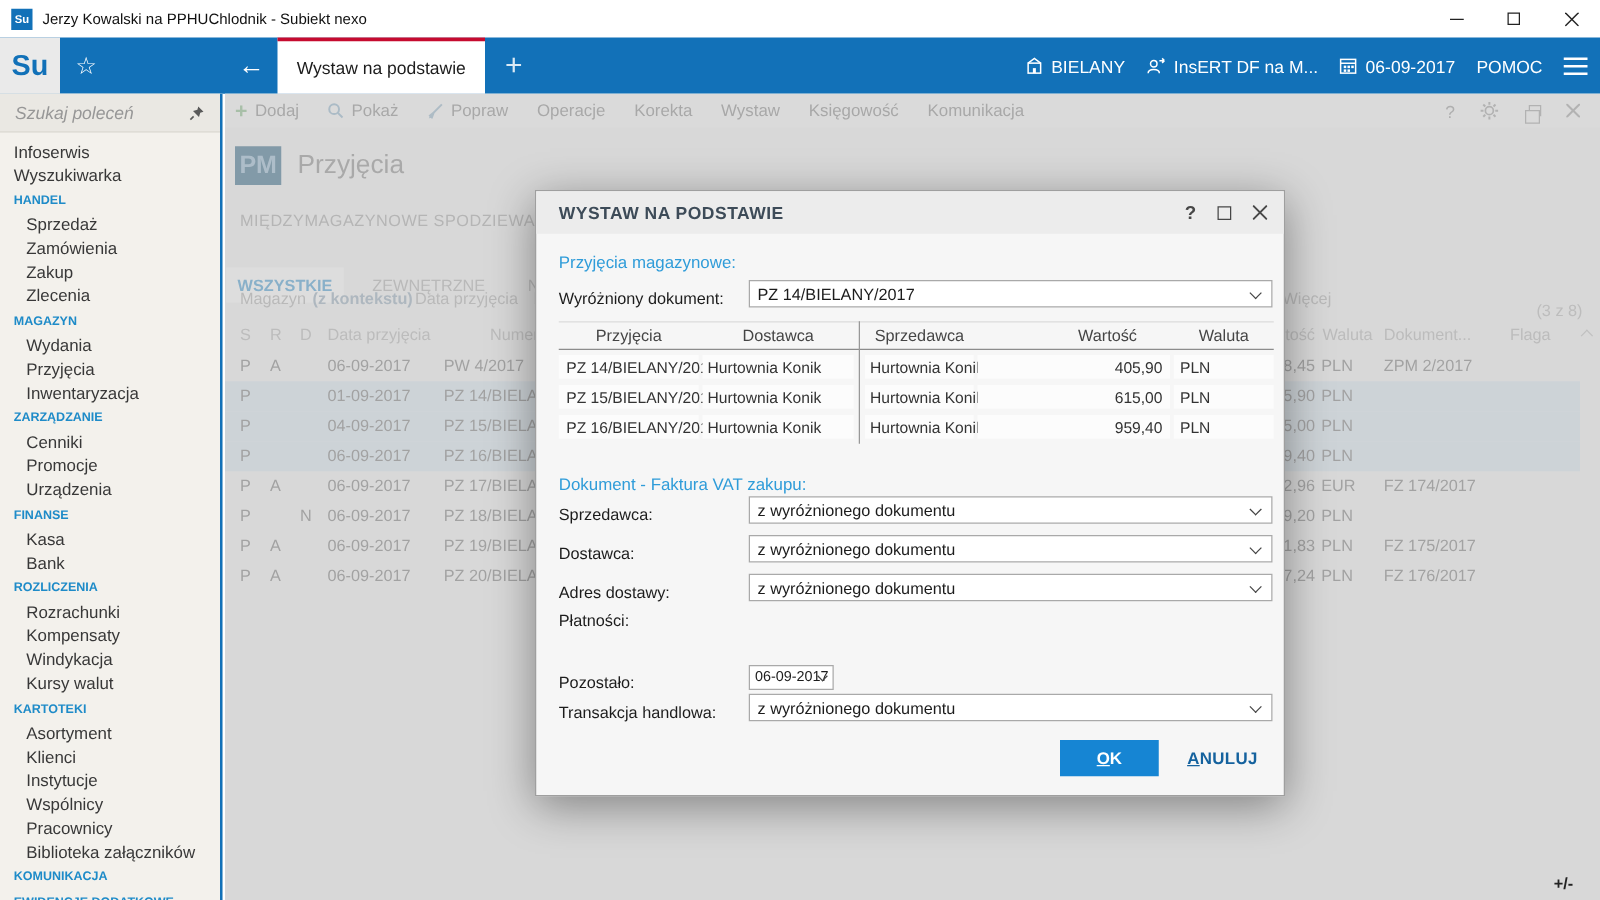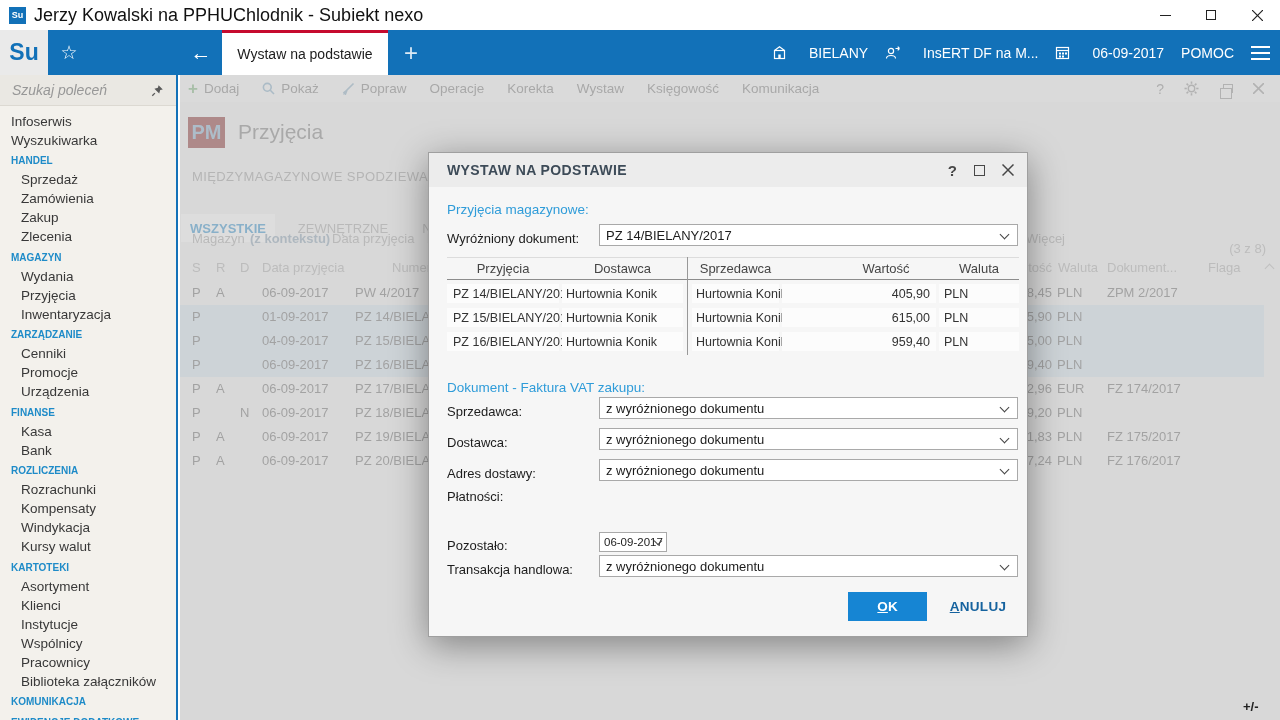--- a/index.html
+++ b/index.html
@@ -2,36 +2,36 @@
 <html><head>
 <meta charset="utf-8">
 <style>
   * { margin:0; padding:0; box-sizing:border-box; }
   html,body { width:1280px; height:720px; overflow:hidden; }
   body { font-family:"Liberation Sans", sans-serif; position:relative; background:#fff; }
 
   
   .titlebar { position:absolute; left:0; top:0; width:1280px; height:30px; background:#fff; display:flex; align-items:center; }
   .app-badge { width:17px; height:17px; background:#1271b8; color:#fff; font-size:9px; font-weight:bold; display:flex; align-items:center; justify-content:center; margin:0 8px 0 9px; }
-  .tb-title { font-size:18px; color:#111; }
+  .tb-title { font-size:12px; color:#111; }
   .win-btns { position:absolute; right:0; top:0; height:30px; display:flex; }
   .win-btn { width:46px; height:30px; display:flex; align-items:center; justify-content:center; }
   .glyph-min { width:11px; height:1px; background:#222; }
   .glyph-max { width:10px; height:10px; border:1px solid #222; }
   .glyph-x line { stroke:#222; stroke-width:1.2; }
 
   
   .nav { position:absolute; left:0; top:30px; width:1280px; height:45px; background:#1271b8; }
   .nav-logo { position:absolute; left:0; top:0; width:48px; height:45px; background:#eaeaea; color:#1271b8; font-size:23px; font-weight:bold; display:flex; align-items:center; justify-content:center; }
   .nav-star { position:absolute; left:56px; top:0; width:26px; height:45px; color:#fff; font-size:19px; display:flex; align-items:center; justify-content:center; }
   .nav-back { position:absolute; left:186px; top:0; width:30px; height:45px; color:#fff; font-size:21px; display:flex; align-items:center; justify-content:center; }
   .nav-tab { position:absolute; left:222px; top:0; width:166px; height:45px; background:#fff; border-top:3px solid #c60b2f; color:#1c1c1c; font-size:14px; display:flex; align-items:center; justify-content:center; }
   .nav-plus { position:absolute; left:396px; top:0; width:30px; height:45px; color:rgba(255,255,255,.85); font-size:24px; font-weight:300; display:flex; align-items:center; justify-content:center; }
   .nav-right { position:absolute; right:10px; top:0; height:45px; display:flex; align-items:center; gap:17px; color:#fff; font-size:14px; }
-  .nav-item { display:flex; align-items:center; gap:22px; }
+  .nav-item { display:flex; align-items:center; gap:6px; }
   .burger { display:flex; flex-direction:column; gap:4px; }
   .burger span { width:19px; height:2px; background:#fff; }
 
   
   .sidebar { position:absolute; left:0; top:75px; width:178px; height:645px; background:#f3f1ec; border-right:2px solid #1271b8; }
   .search-row { height:31px; background:#eae8e3; border-bottom:1px solid #dcd9d2; display:flex; align-items:center; }
   .search-ph { font-style:italic; font-size:14px; color:#979797; padding-left:12px; flex:1; }
   .pin { margin-right:12px; }
   .side-list { padding-top:6px; }
   .side-item { font-size:13.5px; color:#383838; padding:2.5px 0 2.5px 21px; line-height:14px; cursor:default; }
@@ -40,21 +40,21 @@
 
   
   .content { position:absolute; left:180px; top:75px; width:1100px; height:645px; background:#ececec; overflow:hidden; }
   .content::after { content:""; position:absolute; inset:0; background:rgba(203,203,203,.62); z-index:40; pointer-events:none; }
   .ctoolbar { position:absolute; left:0; top:0; width:100%; height:27px; background:#f2f2f2; display:flex; align-items:center; gap:23px; padding-left:8px; }
   .tb-item { display:flex; align-items:center; gap:6px; color:#6e6e6e; font-size:13.5px; }
   .tb-plus { color:#6faa6f; font-size:17px; font-weight:bold; line-height:12px; }
   .tb-right { position:absolute; right:16px; top:0; height:27px; display:flex; align-items:center; gap:20px; color:#808080; font-size:14px; }
   .cascade { width:10px; height:9px; border:1px solid #8a8a8a; position:relative; margin-left:4px; }
   .cascade::before { content:""; position:absolute; left:-4px; top:3px; width:10px; height:9px; border:1px solid #8a8a8a; background:#f2f2f2; }
-  .pm-badge { position:absolute; left:8px; top:42px; width:37px; height:31px; background:#7f1d1d; color:#7da6c4; font-weight:bold; font-size:20px; display:flex; align-items:center; justify-content:center; }
+  .pm-badge { position:absolute; left:8px; top:42px; width:37px; height:31px; background:#0c4a6e; color:#7da6c4; font-weight:bold; font-size:20px; display:flex; align-items:center; justify-content:center; }
   .page-title { position:absolute; left:58px; top:45px; font-size:21px; color:#717171; }
   .subtab { position:absolute; left:12px; top:94px; font-size:13px; color:#909090; letter-spacing:.4px; }
   .vtabs { position:absolute; left:0; top:115px; height:28px; width:100%;margin-top:24px; }
   .vtab { position:absolute; top:0; height:28px; display:flex; align-items:center; justify-content:center; font-size:13px; color:#9b9b9b; }
   .vtab.active { background:#fafafa; font-weight:bold; color:#1d84c5; }
   .frow { position:absolute; left:0; top:156px; height:18px; width:100%; font-size:13px; color:#9b9b9b; }
   .frow span { position:absolute; top:0; white-space:nowrap; }
   .fval { font-weight:bold; color:#7e97ab; }
   .fval2 { font-weight:bold; color:#8a8a8a; }
   .count { position:absolute; right:14px; top:166px; font-size:13px; color:#a5a5a5; }

